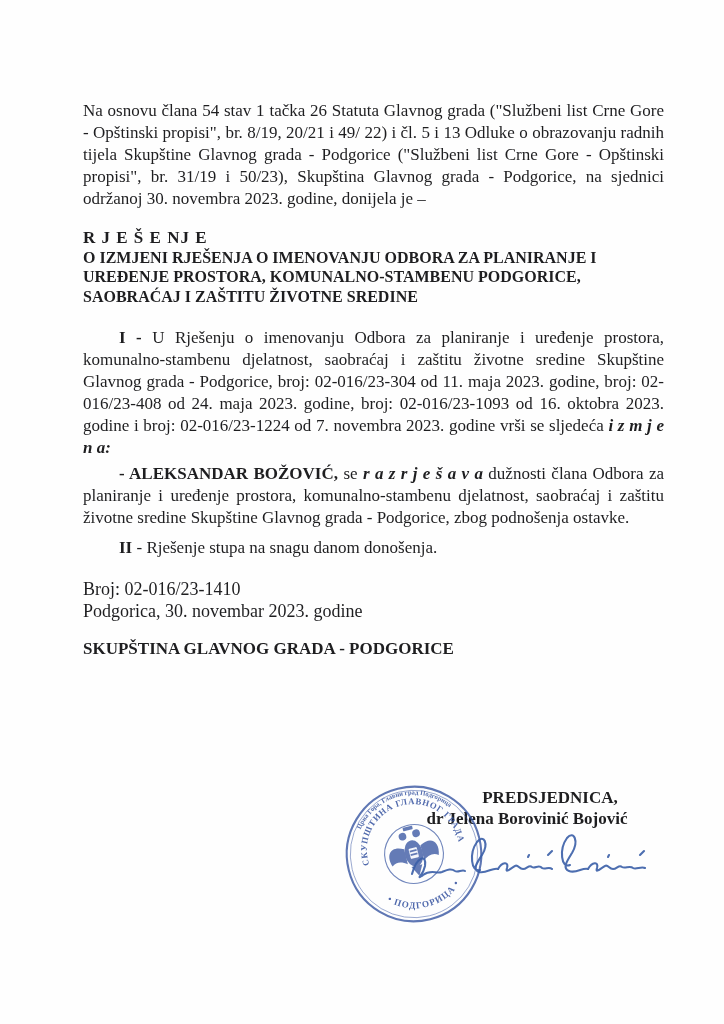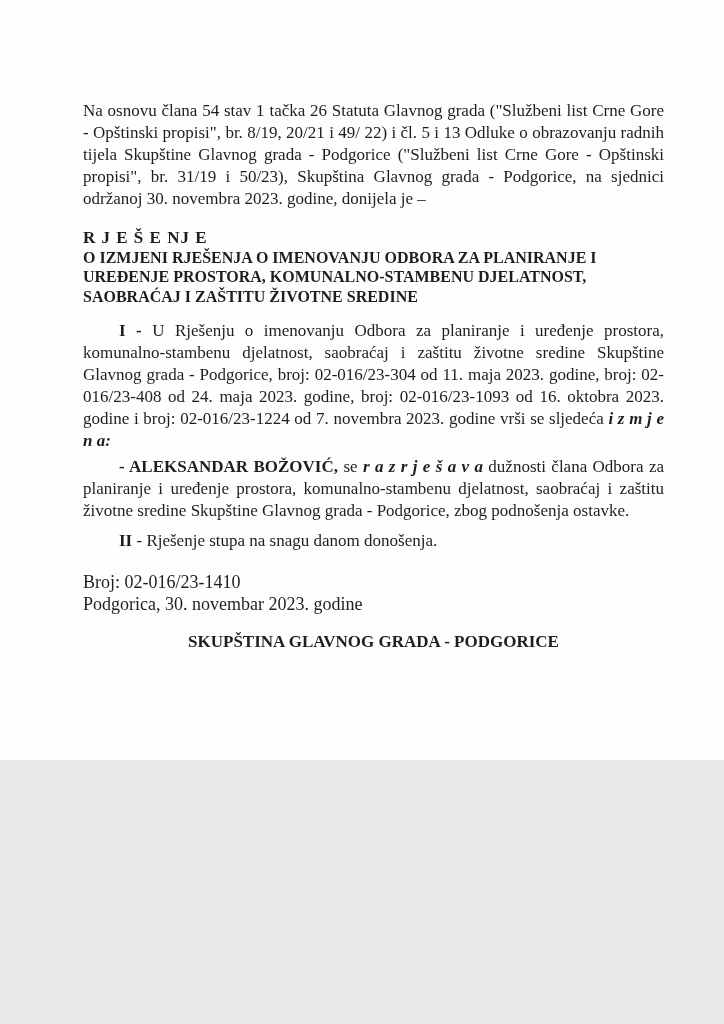--- a/index.html
+++ b/index.html
@@ -1,18 +1,18 @@
 <!DOCTYPE html>
 <html><head>
 <meta charset="utf-8">
 <style>
   html,body{margin:0;padding:0;background:#e8e8e8;}
   .page{
     position:relative;
-    width:724px;height:760px;
+    width:724px;height:1024px;
     margin:0 auto;
     background:#fefefe;
     font-family:"Liberation Serif","DejaVu Serif",serif;
     color:#1e1e20;
     overflow:hidden;
   }
   .content{
     position:absolute;
     left:83px;top:0;
     width:581px;
@@ -28,34 +28,33 @@
   .intro{margin-top:100px;}
   .title-block{
     margin-top:18px;
     text-align:left;
     font-weight:bold;
     font-size:16px;
     line-height:19.6px;
   }
   .title-line{white-space:nowrap;}
   .title-line.main{font-size:17px;letter-spacing:1px;}
-  .item-1{margin-top:14px;}
+  .item-1{margin-top:21px;}
   .dismissal{margin-top:4px;}
   .appointment{margin-top:2px;}
   .item-2{margin-top:8px;}
   .b{font-weight:bold;}
   .bi{font-weight:bold;font-style:italic;}
   .footer-lines{
     margin-top:19px;
     font-size:18px;
     line-height:22px;
   }
   .issuer-line{
     margin-top:16px;
-    text-align:center;
     font-weight:bold;
     font-size:17px;
     line-height:22px;
   }
   .sig-block{
     position:absolute;
     left:390px;top:787px;
     width:274px;
     text-align:center;
     font-weight:bold;
@@ -83,21 +82,21 @@
 
   <div class="content">
 
     <p class="para no-indent intro">
       <span>Na osnovu člana 54 stav 1 tačka 26 Statuta Glavnog grada ("Službeni list Crne Gore - Opštinski propisi", br. 8/19, 20/21 i 49/ 22) i čl. 5 i 13 Odluke o obrazovanju radnih tijela Skupštine Glavnog grada - Podgorice ("Službeni list Crne Gore - Opštinski propisi", br. 31/19 i 50/23), Skupština Glavnog grada - Podgorice, na sjednici održanoj 30. novembra 2023. godine, donijela je –</span>
     </p>
 
     <div class="title-block">
       <div class="title-line main">R J E Š E NJ E</div>
       <div class="title-line">O IZMJENI RJEŠENJA O IMENOVANJU ODBORA ZA PLANIRANJE I</div>
-      <div class="title-line">UREĐENJE PROSTORA, KOMUNALNO-STAMBENU DJELATNOST,</div>
+      <div class="title-line">UREĐENJE PROSTORA, KOMUNALNO-STAMBENU PODGORICE,</div>
       <div class="title-line">SAOBRAĆAJ I ZAŠTITU ŽIVOTNE SREDINE</div>
     </div>
 
     <p class="para item-1">
       <span class="b">I - </span>
       <span>U Rješenju o imenovanju Odbora za planiranje i uređenje prostora, komunalno-stambenu djelatnost, saobraćaj i zaštitu životne sredine Skupštine Glavnog grada - Podgorice, broj: 02-016/23-304  od 11. maja 2023. godine, broj: 02-016/23-408  od 24. maja 2023. godine, broj: 02-016/23-1093 od 16. oktobra 2023. godine i broj: 02-016/23-1224 od 7. novembra 2023. godine vrši se sljedeća </span>
       <span class="bi">i z m j e n a:</span>
     </p>
 
     <p class="para dismissal">
@@ -116,20 +115,21 @@
     <div class="footer-lines">
       <div>Broj: 02-016/23-1410</div>
       <div>Podgorica, 30. novembar 2023. godine</div>
     </div>
 
     <div class="issuer-line">SKUPŠTINA GLAVNOG GRADA - PODGORICE</div>
 
   </div>
 
   <div class="sig-block">
+    <div class="sig-role">PREDSJEDNICA,</div>
     <div>dr Jelena Borovinić Bojović</div>
   </div>
 
   <div class="stamp">
     <svg viewBox="0 0 200 200" width="100%" height="100%">
       <defs>
         <path id="arc-outer" d="M 20 115 A 82 82 0 1 1 180 115" fill="none"></path>
         <path id="arc-middle" d="M 40 122 A 66 66 0 1 1 160 122" fill="none"></path>
         <path id="arc-bottom" d="M 28 126 A 76 76 0 0 0 172 126" fill="none"></path>
       </defs>

